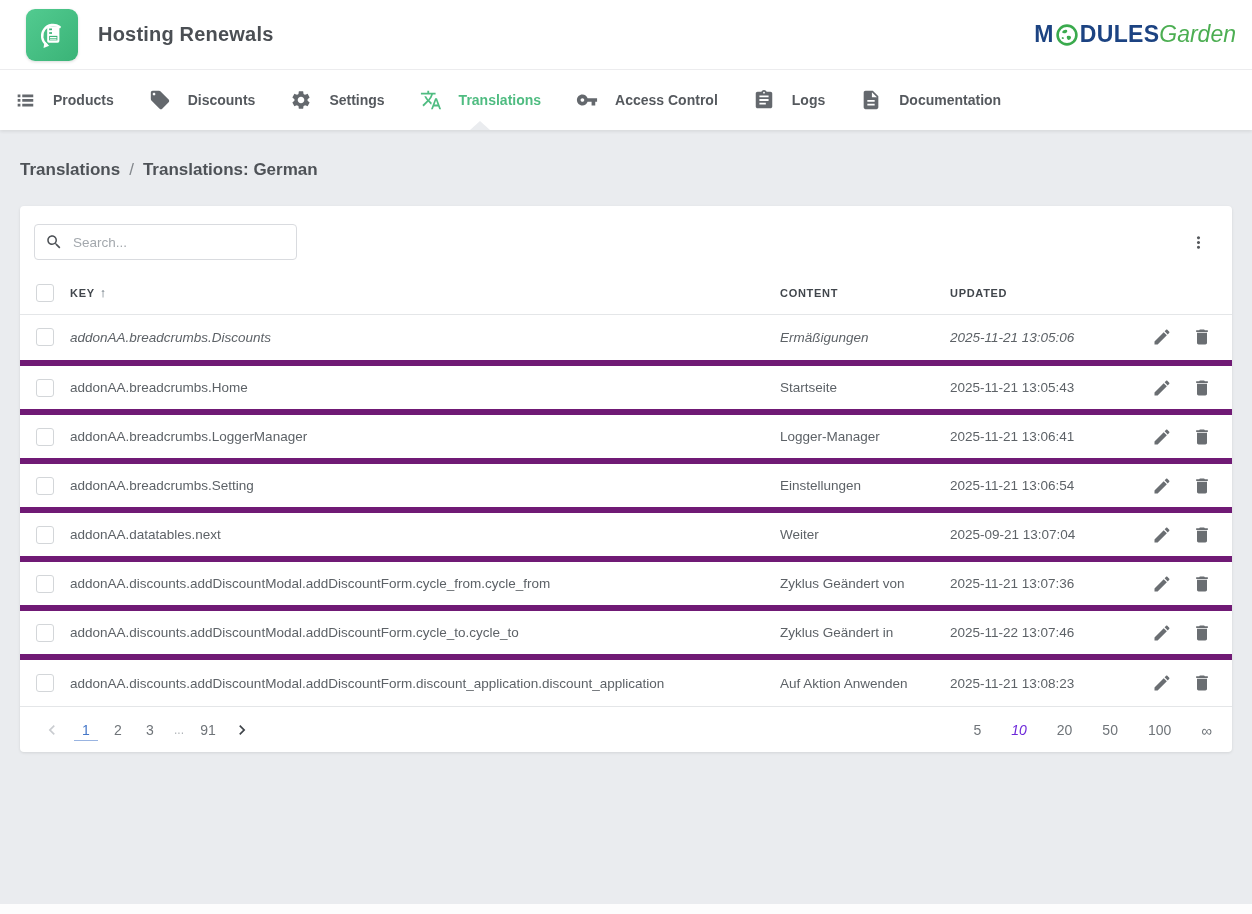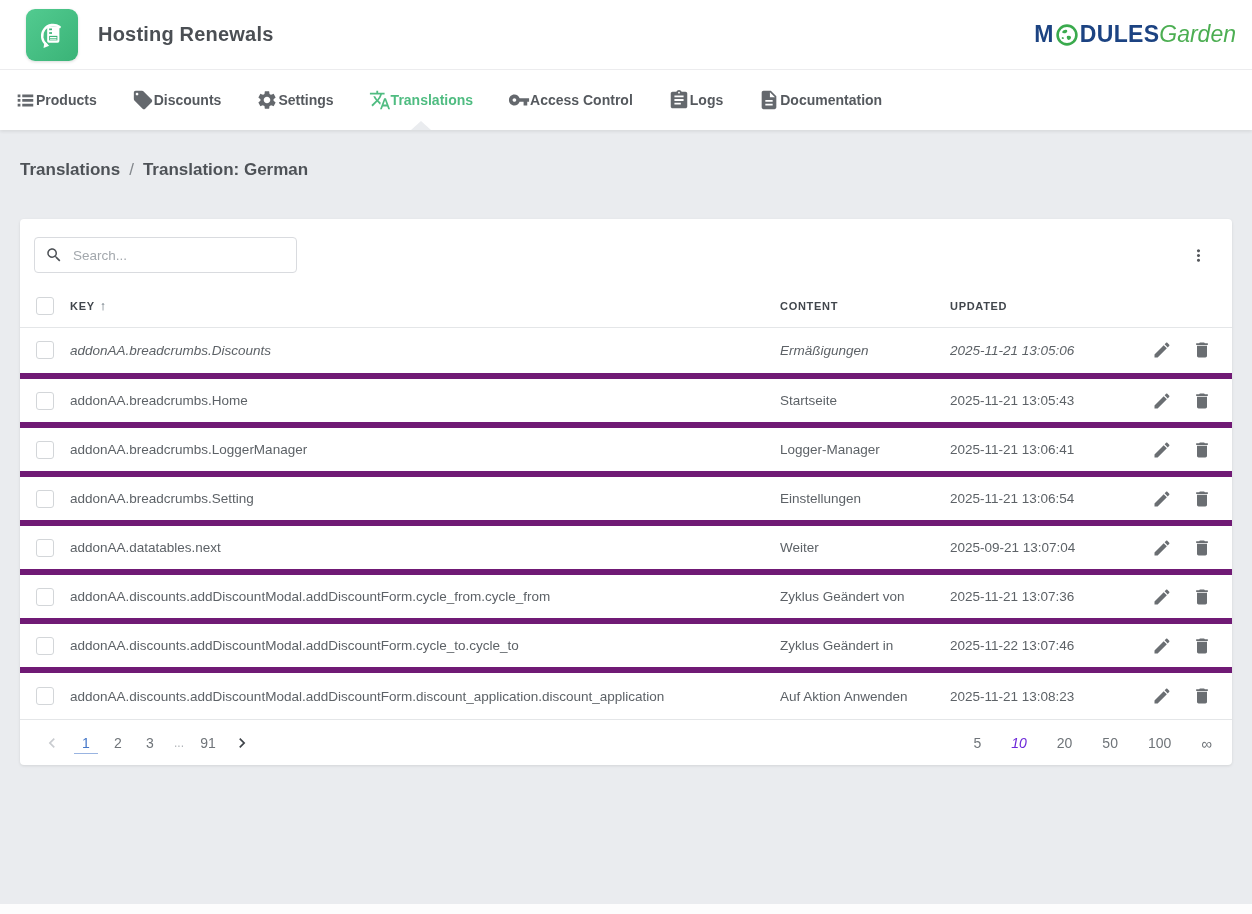--- a/index.html
+++ b/index.html
@@ -25,39 +25,39 @@
   .brand { margin-left:auto; display:flex; align-items:center; font-weight:700; font-size:23px; color:#1c4382; letter-spacing:.3px; }
   .brand .globe { margin:0 1px; display:flex; }
   .brand .garden { color:#4cae52; font-weight:400; font-style:italic; letter-spacing:0; }
   
   .navbar {
     height:60px; background:#fff; display:flex; align-items:center;
     padding-left:14px; position:relative;
     box-shadow:0 2px 3px rgba(0,0,0,.07);
   }
   .nav-item {
-    display:flex; align-items:center; margin-right:35px;
+    display:flex; align-items:center; gap:17px; margin-right:35px;
     height:100%; position:relative; cursor:pointer;
     color:#55595e; font-size:14px; font-weight:600;
   }
   .nav-item .nicon { display:flex; color:#64686d; }
   .nav-item.active, .nav-item.active .nicon { color:#4fbc81; }
   .nav-item.active::after {
     content:""; position:absolute; bottom:0; left:50%; transform:translateX(-50%);
     width:0; height:0;
     border-left:10px solid transparent; border-right:10px solid transparent;
     border-bottom:9px solid #eaecef;
   }
   
   .page { padding:0 20px; }
   .breadcrumb { margin-top:30px; font-size:17px; font-weight:700; color:#4e5257; display:flex; gap:9px; align-items:center; }
   .breadcrumb .sep { color:#84888d; font-weight:400; }
   
   .card {
-    margin-top:39px; background:#fff; border-radius:4px;
+    margin-top:26px; background:#fff; border-radius:4px;
     box-shadow:0 1px 3px rgba(0,0,0,.1);
   }
   .toolbar { display:flex; align-items:center; padding:18px 14px 12px 14px; }
   .search-wrap { position:relative; width:263px; }
   .search-input {
     width:100%; height:36px; border:1px solid #d9dbdf; border-radius:4px;
     padding:0 10px 0 38px; font-size:13.5px; color:#555; outline:none;
     font-family:inherit; background:#fff;
   }
   .search-input::placeholder { color:#a3a8ad; }
@@ -190,21 +190,21 @@
     </span>
     <span>Documentation</span>
   </div>
 </div>
 
 <div class="page">
 
   <div class="breadcrumb">
     <span>Translations</span>
     <span class="sep">/</span>
-    <span>Translation: German</span>
+    <span>Translations: German</span>
   </div>
 
   <div class="card">
 
     <div class="toolbar">
       <div class="search-wrap">
         <span class="search-icon">
           <svg width="18" height="18" viewBox="0 0 24 24" fill="currentColor">
               <path d="M15.5 14h-.79l-.28-.27C15.41 12.59 16 11.11 16 9.5 16 5.91 13.09 3 9.5 3S3 5.91 3 9.5 5.91 16 9.5 16c1.61 0 3.09-.59 4.23-1.57l.27.28v.79l5 5L20.49 19l-5-4.99zM9.5 14C7.01 14 5 11.99 5 9.5S7.01 5 9.5 5 14 7.01 14 9.5 11.99 14 9.5 14z"></path>
             </svg>

